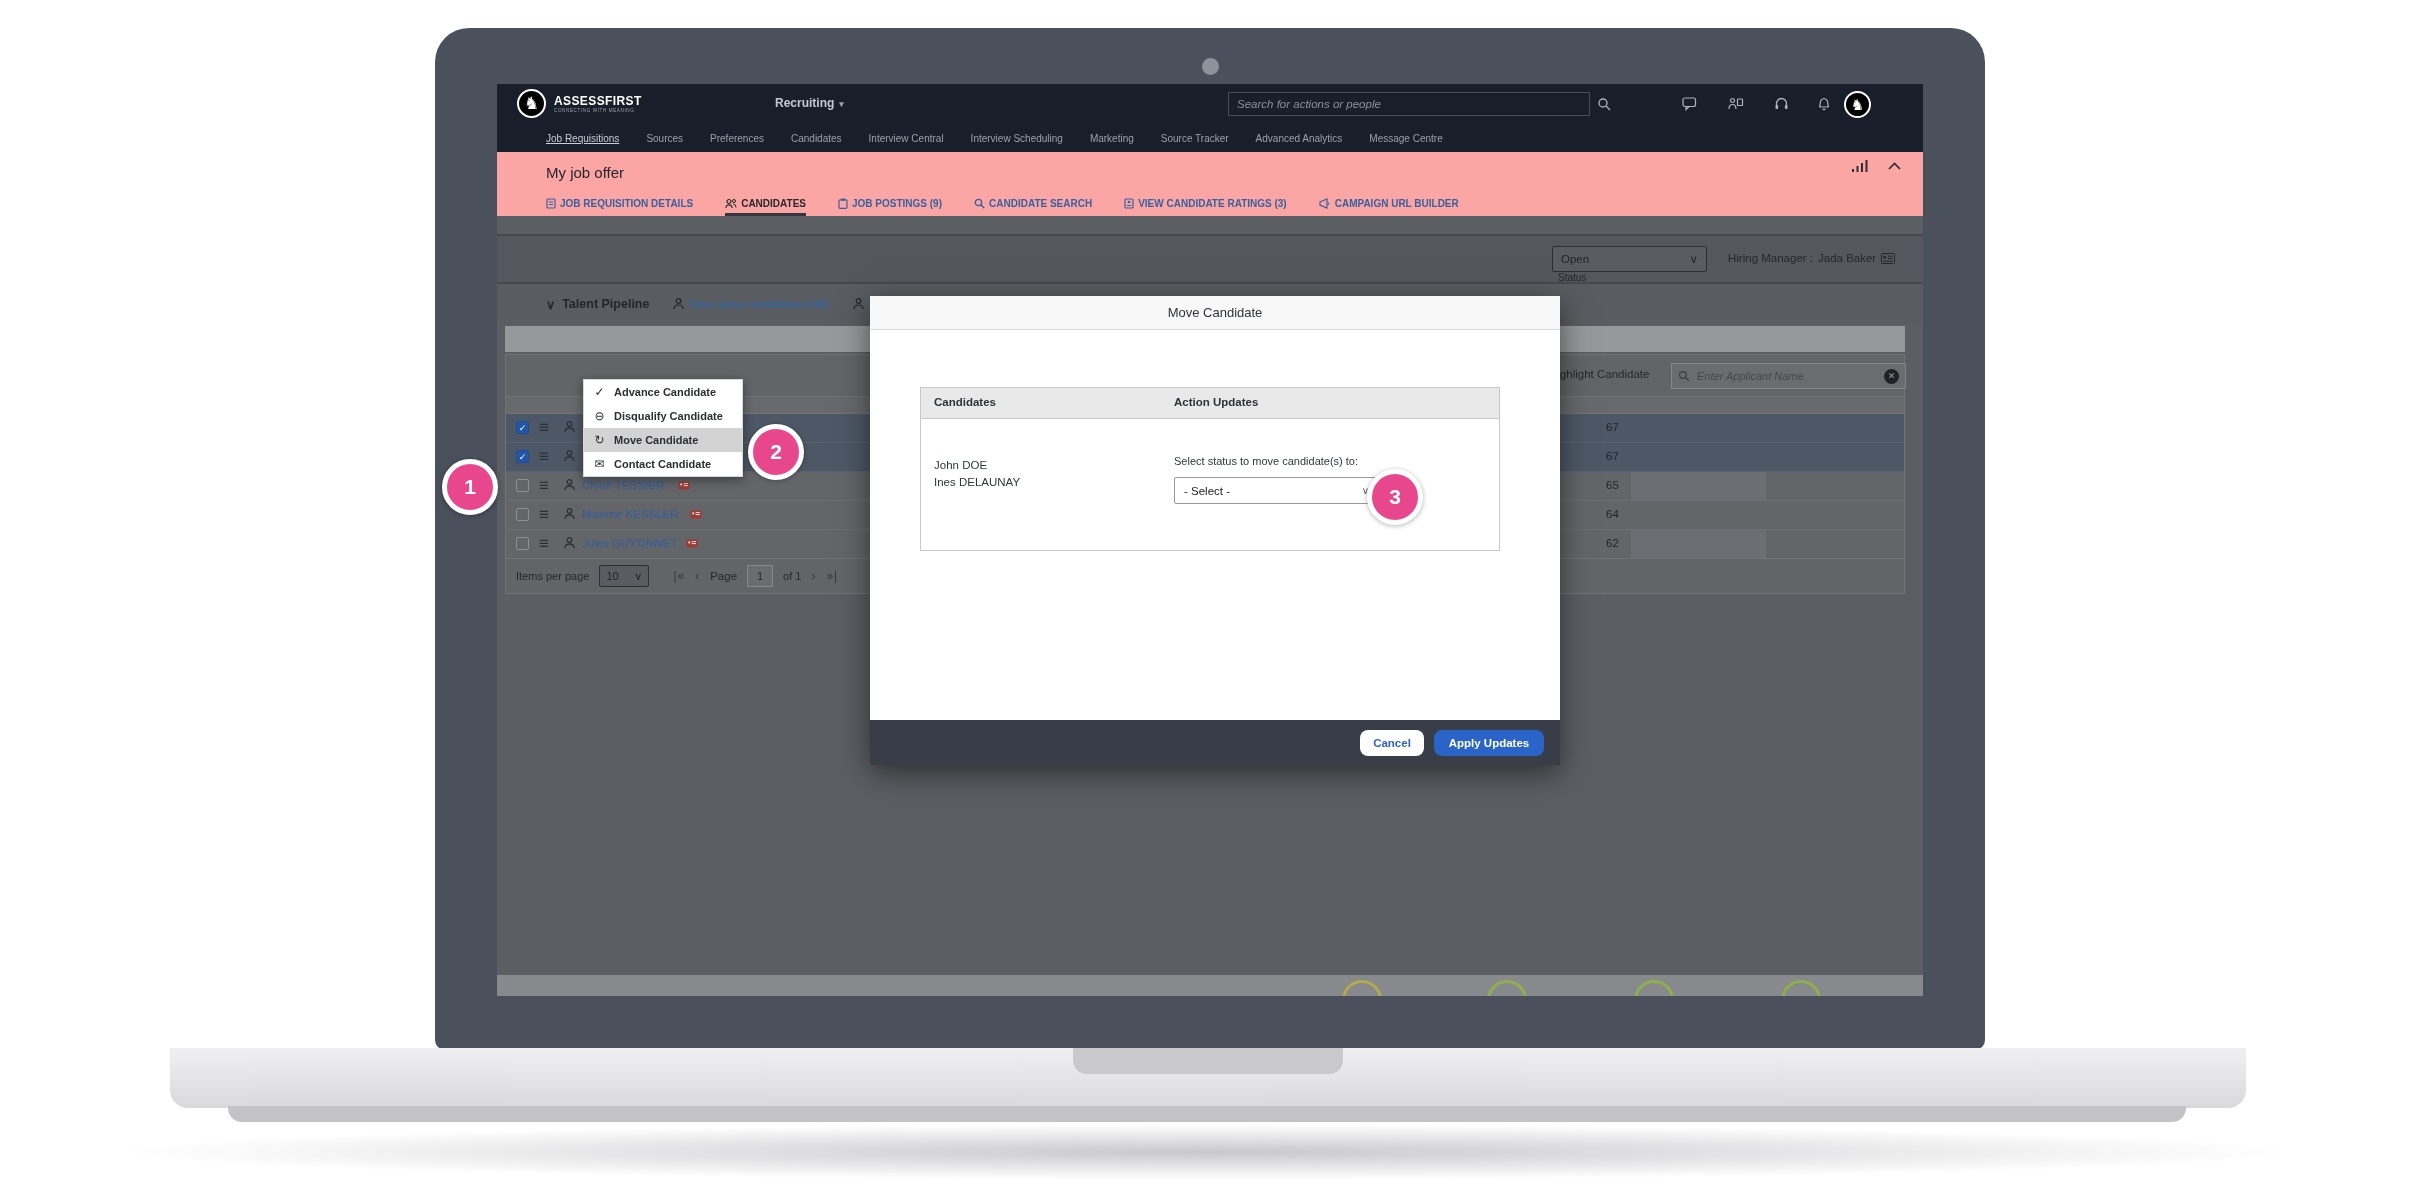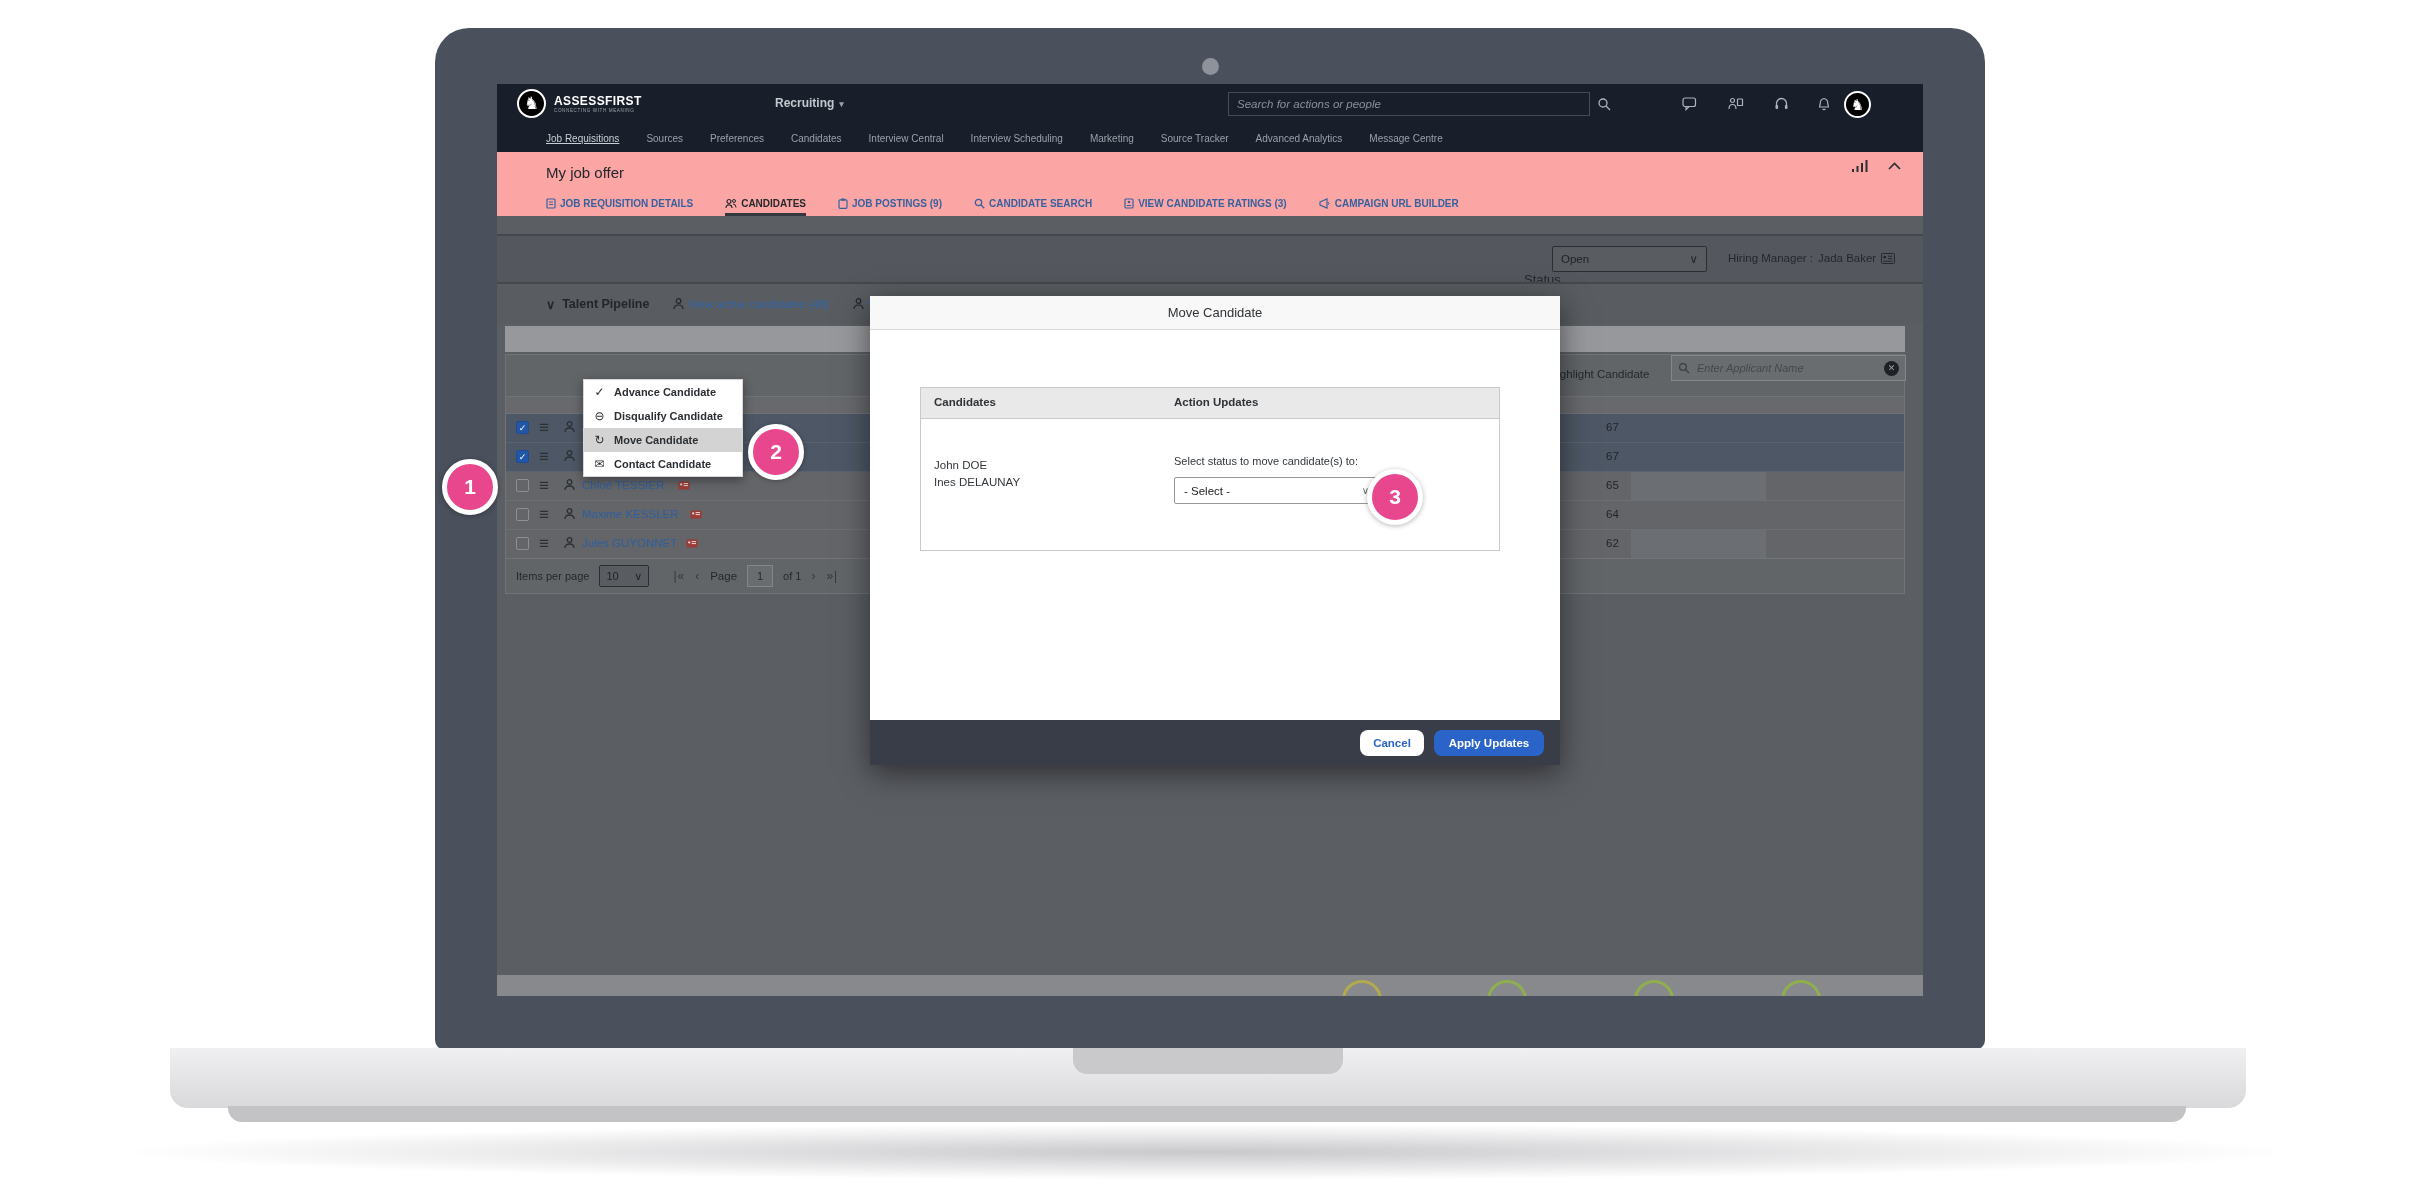--- a/index.html
+++ b/index.html
@@ -48,39 +48,39 @@
   .page-head{position:absolute;left:0;top:0;width:100%;height:64px;background:#fca5a5;}
   .page-title{position:absolute;left:49px;top:12px;font-size:15px;color:#24282d;}
   .head-icons{position:absolute;right:22px;top:8px;display:flex;gap:20px;color:#2b2f34;align-items:center;}
   .tabs{position:absolute;left:49px;bottom:0;display:flex;gap:32px;height:26px;align-items:center;}
   .tab{position:relative;display:flex;gap:4px;align-items:center;font-size:10px;font-weight:bold;
        color:#35629f;white-space:nowrap;height:100%;cursor:pointer;}
   .tab.active{color:#26292c;}
   .tab.active::after{content:"";position:absolute;left:0;right:0;bottom:0;height:3px;background:#35393f;}
   .divider{position:absolute;left:0;width:100%;height:2px;background:#45484d;}
   .status-row{position:absolute;left:0;top:84px;width:100%;height:46px;background:#54575d;}
-  .status-label{position:absolute;left:1027px;top:16px;font-size:13px;color:#24282d;margin-top:20px;}
+  .status-label{position:absolute;left:1061px;top:16px;font-size:10px;color:#24282d;margin-top:20px;}
   .status-select{position:absolute;left:1055px;top:10px;width:155px;height:26px;background:#595c61;
                  border:1px solid #2b2f34;border-radius:2px;font-size:11.5px;color:#1f2327;
                  display:flex;align-items:center;padding:0 8px;justify-content:space-between;
                  box-sizing:border-box;cursor:pointer;}
   .hm{position:absolute;left:1231px;top:16px;font-size:11.5px;color:#24282d;display:flex;gap:5px;align-items:center;}
   .pipeline-row{position:absolute;left:0;top:132px;width:100%;height:40px;background:#595c60;
                 display:flex;align-items:center;gap:10px;padding-left:49px;box-sizing:border-box;}
   .pipeline-title{font-size:12.5px;color:#22262a;font-weight:bold;display:flex;gap:7px;align-items:center;}
   .pipe-link{font-size:11.5px;color:#3066ad;display:flex;gap:4px;align-items:center;margin-left:14px;cursor:pointer;}
   .light-band{position:absolute;left:8px;top:174px;width:1400px;height:26px;background:#97989b;}
   .toolbar{position:absolute;left:8px;top:202px;width:1400px;height:42px;background:#626568;
            border:1px solid #707377;border-bottom:none;box-sizing:border-box;}
   .tleft{position:absolute;left:10px;top:0;height:100%;display:flex;align-items:center;gap:22px;}
   .tsel{font-size:11.5px;color:#24282d;}
   .taction{font-size:11.5px;color:#305f9f;font-weight:bold;cursor:pointer;}
   .tbtn{font-size:11.5px;color:#24282d;font-weight:bold;display:flex;gap:6px;align-items:center;cursor:pointer;}
   .hl-label{position:absolute;left:1043px;top:13px;font-size:11.5px;color:#24282d;}
-  .hl-box{position:absolute;left:1165px;top:0;width:235px;height:26px;background:#6a6d70;
+  .hl-box{position:absolute;left:1165px;top:8px;width:235px;height:26px;background:#6a6d70;
           border:1px solid #85888b;display:flex;align-items:center;padding:0 6px;gap:5px;box-sizing:border-box;}
   .hl-input{flex:1;background:transparent;border:none;outline:none;font-size:11px;color:#3f4347;
             font-family:"Liberation Sans",sans-serif;min-width:0;}
   .hl-input::placeholder{font-style:italic;color:#44484c;}
   .hl-clear{width:15px;height:15px;border-radius:50%;background:#1e2226;color:#9b9ea2;font-size:9px;
             display:flex;align-items:center;justify-content:center;cursor:pointer;}
   
   .ctable{position:absolute;left:8px;top:244px;width:1400px;background:#636569;
           border:1px solid #707377;box-sizing:border-box;}
   .thead{position:relative;height:30px;background:#5d6064;border-bottom:1px solid #707377;}

